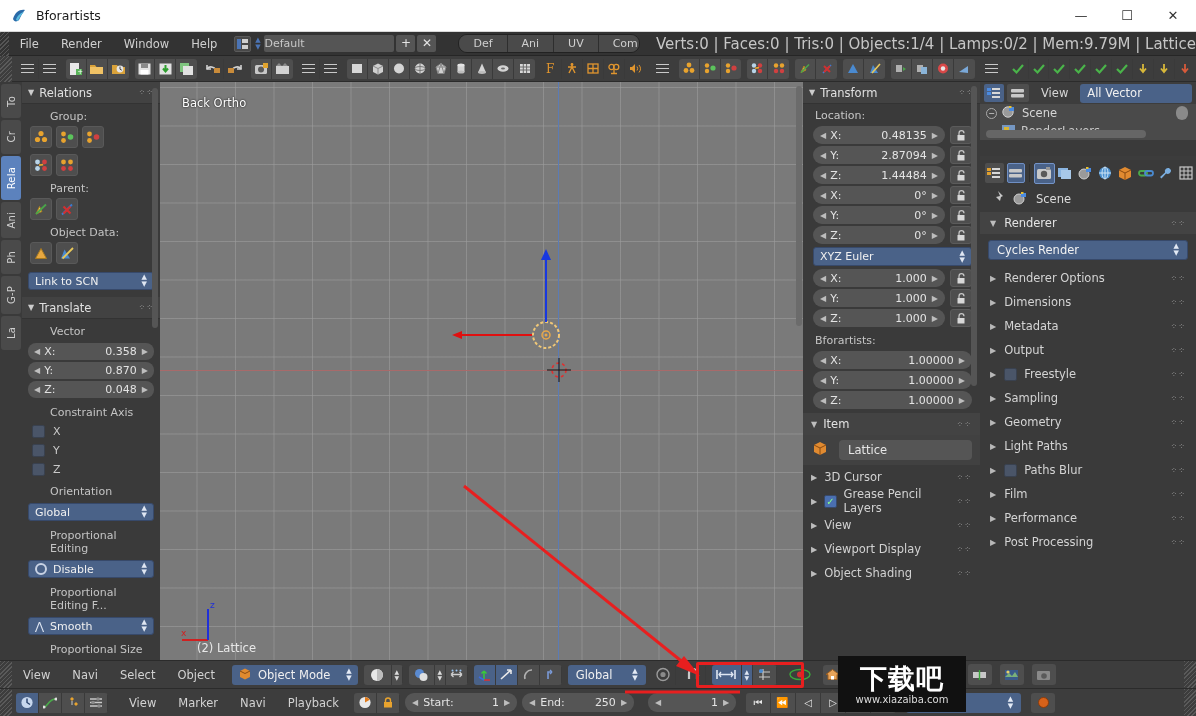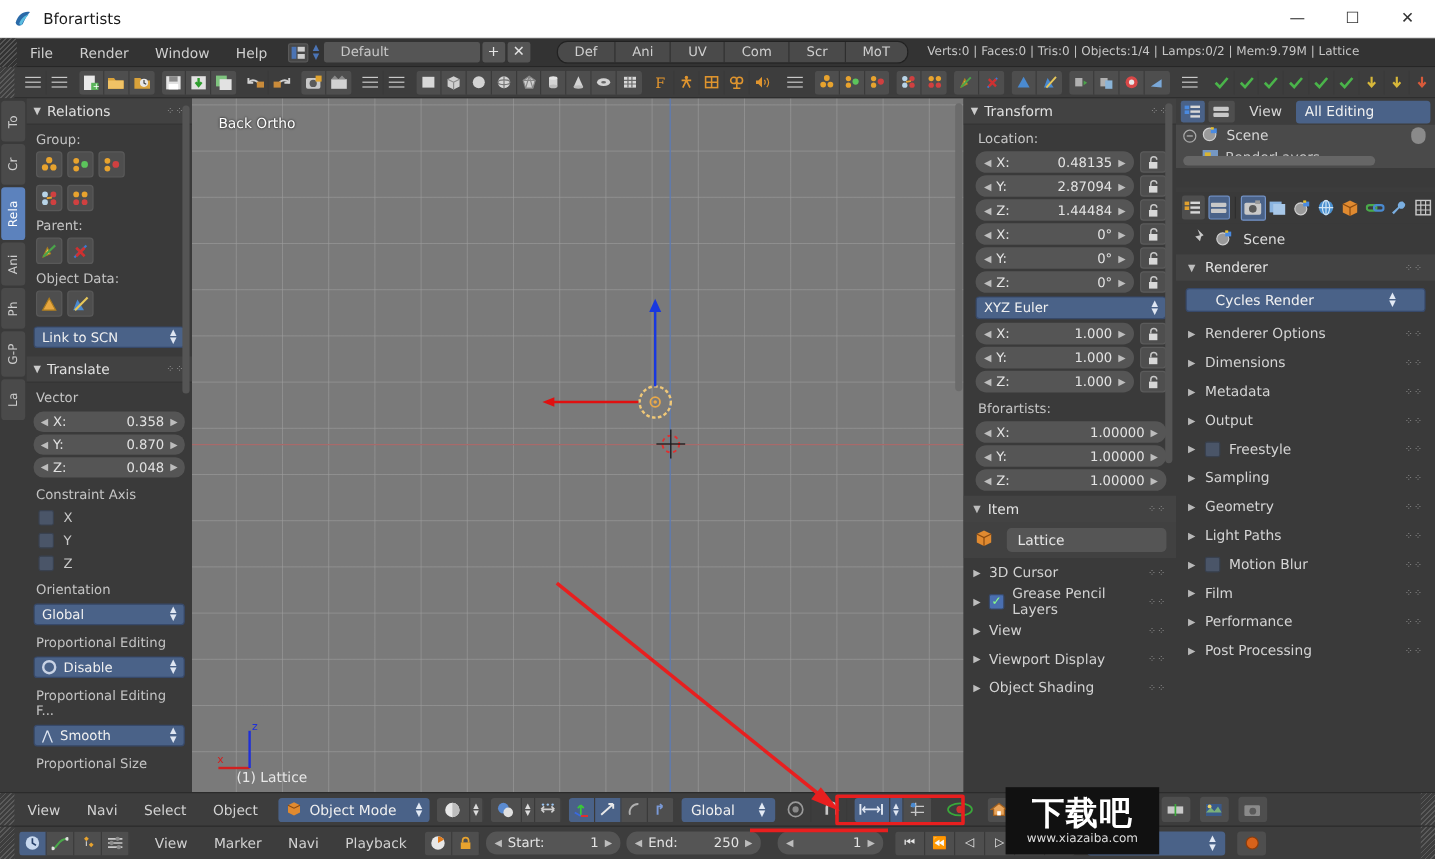--- a/index.html
+++ b/index.html
@@ -39,28 +39,28 @@
   .layoutsel { display:flex; align-items:center; margin-left:6px; }
   .lsicon { width:17px; height:16px; background:#484848; border:1px solid #5a5a5a;
             border-radius:2px; display:flex; align-items:center; justify-content:center;}
   .lsicon i { display:block; width:11px; height:10px; position:relative;}
   .lsicon i:before{content:"";position:absolute;left:0;top:0;width:4px;height:10px;background:#4b74b5;}
   .lsicon i:after{content:"";position:absolute;left:5px;top:0;width:6px;height:4px;background:#cfcfcf;
                   box-shadow:0 6px 0 0 #cfcfcf;}
   .spinarrows { width:9px; margin:0 2px; display:flex; flex-direction:column; align-items:center;
                 color:#4b74b5; font-size:7px; line-height:7px; }
   .layoutname { width:130px; height:17px; background:#555555; border-radius:2px;
-                color:#c8c8c8; font-size:11px; line-height:17px; padding-left:14px; }
+                color:#c8c8c8; font-size:11px; line-height:17px; padding-left:0; }
   .sqbtn { width:19px;height:17px;background:#555; margin-left:2px; border-radius:2px;
            color:#e4e4e4; font-size:12px; text-align:center; line-height:16px; }
   .screenset { display:flex; margin-left:22px; border:1px solid #222; border-radius:9px; overflow:hidden;}
   .ssitem { padding:0 14px; height:17px; line-height:17px; background:#4a4a4a; color:#cfcfcf;
             font-size:11px; border-right:1px solid #2e2e2e; }
   .ssitem:last-child{border-right:none;}
-  .statustext { margin-left:16px; font-size:10px; color:#c6c6c6; white-space:nowrap;}
+  .statustext { margin-left:16px; font-size:15px; color:#c6c6c6; white-space:nowrap;}
 
   
   .toolbar {
     position:absolute; left:0; top:56px; width:1196px; height:26px;
     background:#3d3d3d; border-bottom:1px solid #2b2b2b; display:flex; align-items:center;
   }
   .tcorner{width:12px;height:26px;background:repeating-linear-gradient(135deg,#5a5a5a 0 1px,#3d3d3d 1px 3px);}
   .tgroup { display:flex; align-items:center; margin-left:6px; border-radius:3px; overflow:hidden;}
   .tbtn { width:21px;height:20px; background:#4e4e4e; border-right:1px solid #3a3a3a;
           display:flex;align-items:center;justify-content:center; position:relative;}
@@ -76,21 +76,21 @@
           color:#cfcfcf; font-size:10px; display:flex; align-items:center; justify-content:center;}
   .vtab span { writing-mode:vertical-rl; transform:rotate(180deg); letter-spacing:0.2px; }
   .vtab.active { background:#5c82bd; color:#fff; }
 
   .leftpanel { position:absolute; left:22px; top:82px; width:138px; height:578px;
                background:#3a3a3a; overflow:hidden; }
   .paneltitle { height:22px; background:#424242; display:flex; align-items:center;
                 padding:0 6px; color:#e0e0e0; font-size:11.5px; border-bottom:1px solid #333;}
   .paneltitle .tri { margin-right:5px; font-size:8px; color:#ccc;}
   .paneltitle .grip { margin-left:auto; color:#8e8e8e; font-size:8px; letter-spacing:1px;}
-  .plabel { color:#c4c4c4; font-size:11px; padding:6px 8px 3px 8px; }
+  .plabel { color:#c4c4c4; font-size:11px; padding:6px 8px 3px 8px;margin-left:20px; }
   .iconrow { display:flex; padding:0 8px; gap:4px; }
   .ibox { width:22px;height:22px;background:#4e4e4e;border:1px solid #595959;border-radius:3px;
           display:flex;align-items:center;justify-content:center;}
   .numfield { margin:2px 6px; height:17px; background:#555555; border-radius:8px;
               display:flex; align-items:center; color:#e2e2e2; font-size:11px; padding:0 6px; }
   .numfield .lab { flex:0 0 auto; }
   .numfield .val { margin-left:auto; }
   .numfield .ar { color:#bdbdbd; font-size:8px; }
   .numfield .ar.l { margin-right:4px;} .numfield .ar.r{margin-left:5px;}
   .dropdown { margin:2px 6px; height:18px; background:#4a6288; border:1px solid #37496a;
@@ -153,21 +153,21 @@
            font-size:11.5px; gap:8px;}
   .rsect { height:22px; background:#434343; display:flex; align-items:center; padding:0 10px;
            color:#e4e4e4; font-size:11.5px; }
   .rrow { height:24px; display:flex; align-items:center; padding:0 10px; color:#d4d4d4;
           font-size:11.5px; }
   .rrow .tri { margin-right:8px; font-size:8px; color:#b8b8b8;}
   .rrow .grip{ margin-left:auto; color:#8a8a8a; font-size:8px; letter-spacing:1px;}
   .rcb { width:13px;height:13px;background:#4a5568;border:1px solid #39414f;border-radius:2px;
          margin-right:7px;}
   .rdrop { margin:6px 8px; height:20px; background:#4a6288; border:1px solid #37496a;border-radius:3px;
-           color:#f2f2f2; font-size:11.5px; display:flex; align-items:center; padding:0 24px;}
+           color:#f2f2f2; font-size:11.5px; display:flex; align-items:center; padding:0 8px;}
   .rdrop .dv{margin-left:auto;color:#e3eaf5;font-size:7px;line-height:7px;display:flex;flex-direction:column;}
 
   
   .vheader { position:absolute; left:0; top:660px; width:1196px; height:28px;
              background:#3d3d3d; border-top:1px solid #2b2b2b; display:flex; align-items:center;}
   .vhmenu { padding:0 11px; color:#d2d2d2; font-size:11.5px; }
   .modesel { display:flex; align-items:center; height:20px; background:#4a6288; border-radius:3px;
              color:#f0f0f0; font-size:11.5px; padding:0 6px; margin-left:6px; gap:6px;}
   .modesel .dv{color:#e3eaf5;font-size:7px;line-height:7px;display:flex;flex-direction:column;margin-left:10px;}
   .hbtn { width:22px;height:20px;background:#4e4e4e;border-right:1px solid #3a3a3a;
@@ -804,21 +804,21 @@
     <div class="plabel">Proportional Size</div>
 
     <div class="pscroll" style="top:6px; height:240px;"></div>
   </div>
 
   <div class="viewport">
     <div class="grid"></div>
     <div class="axisV"></div>
     <div class="axisH"></div>
     <div class="vplabel">Back Ortho</div>
-    <div class="vpobj">(1) Lattice</div>
+    <div class="vpobj">(2) Lattice</div>
 
     <svg class="miniaxis" viewBox="0 0 40 50">
       <line x1="2" y1="45" x2="28" y2="45" stroke="#d02020" stroke-width="2"></line>
       <line x1="28" y1="45" x2="28" y2="14" stroke="#2030d8" stroke-width="2"></line>
       <text x="1" y="41" font-size="9" fill="#d02020" font-family="DejaVu Sans">x</text>
       <text x="30" y="13" font-size="9" fill="#2030d8" font-family="DejaVu Sans">z</text>
     </svg>
 
     <svg style="position:absolute;left:0;top:0;width:643px;height:578px">
       <circle cx="386" cy="253" r="13" fill="none" stroke="#f0c878" stroke-width="2" stroke-dasharray="3 2"></circle>
@@ -1066,21 +1066,21 @@
             <rect x="5" y="9" width="8" height="2" fill="#d8d8d8"></rect>
           </svg>
       </span>
       <span style="width:22px;height:18px;background:#4e4e4e;border-radius:2px;margin-left:3px;display:flex;align-items:center;justify-content:center">
         <svg width="14" height="11">
             <rect x="0" y="1" width="13" height="3.5" rx="1" fill="#c8c8c8"></rect>
             <rect x="0" y="6" width="13" height="3.5" rx="1" fill="#c8c8c8"></rect>
           </svg>
       </span>
       <span style="margin-left:12px;color:#d6d6d6;font-size:11.5px">View</span>
-      <span style="margin-left:12px;flex:1;height:19px;background:#4a6288;border-radius:3px;color:#f0f0f0;font-size:11.5px;display:flex;align-items:center;padding:0 7px">All Editing</span>
+      <span style="margin-left:12px;flex:1;height:19px;background:#4a6288;border-radius:3px;color:#f0f0f0;font-size:11.5px;display:flex;align-items:center;padding:0 7px">All Vector</span>
     </div>
     <div class="outbody">
       <div class="outrow">
         <span style="width:11px;height:11px;border:1px solid #aaa;border-radius:50%;display:inline-flex;align-items:center;justify-content:center;font-size:8px;color:#ddd;margin-right:4px">−</span>
         <span style="margin-right:5px">
           <svg width="16" height="14">
               <circle cx="7" cy="7" r="5.2" fill="#9a9a9a" stroke="#cfcfcf"></circle>
               <rect x="8" y="2" width="5" height="4" fill="#4a8ae0"></rect>
               <rect x="8" y="1" width="2.5" height="2" fill="#e8c030"></rect>
             </svg>
@@ -1239,21 +1239,21 @@
       <span class="grip">⁘⁘</span>
     </div>
     <div class="rrow">
       <span class="tri">▶</span>
       <span>Light Paths</span>
       <span class="grip">⁘⁘</span>
     </div>
     <div class="rrow">
       <span class="tri">▶</span>
       <span class="rcb"></span>
-      <span>Motion Blur</span>
+      <span>Paths Blur</span>
       <span class="grip">⁘⁘</span>
     </div>
     <div class="rrow">
       <span class="tri">▶</span>
       <span>Film</span>
       <span class="grip">⁘⁘</span>
     </div>
     <div class="rrow">
       <span class="tri">▶</span>
       <span>Performance</span>

